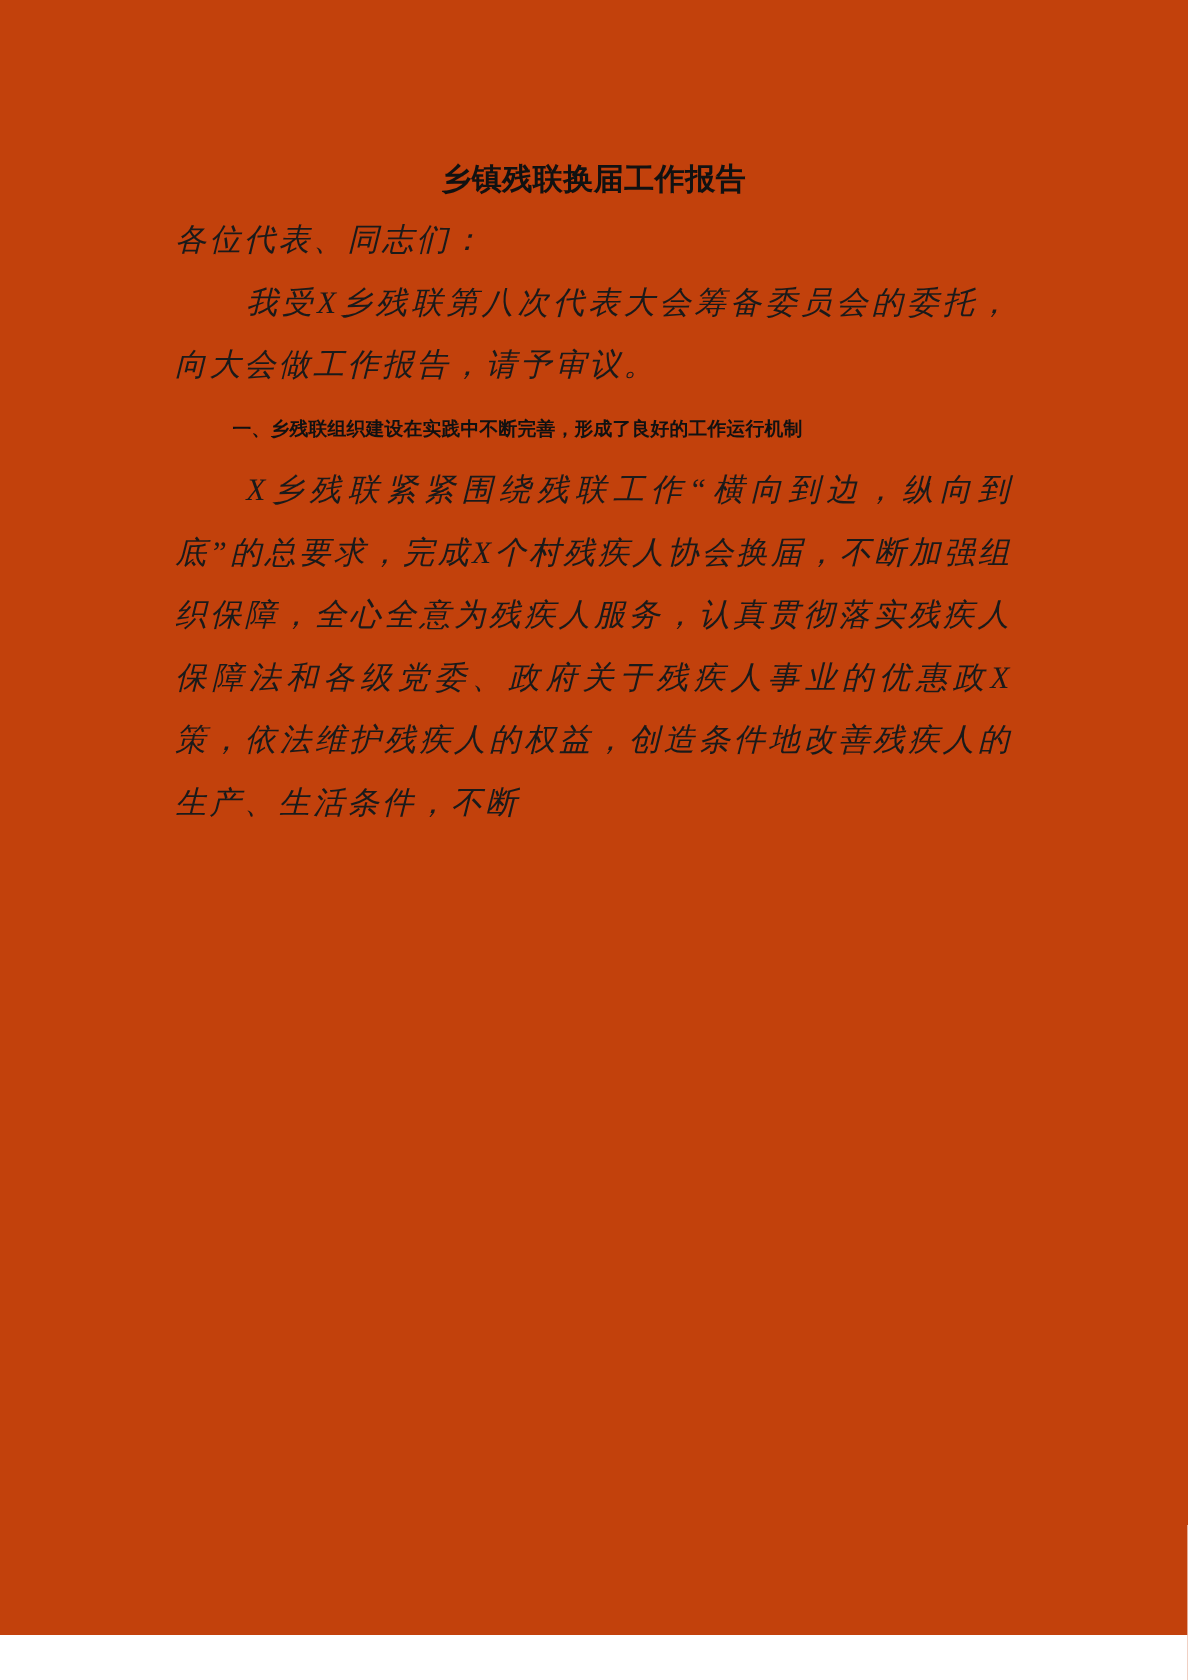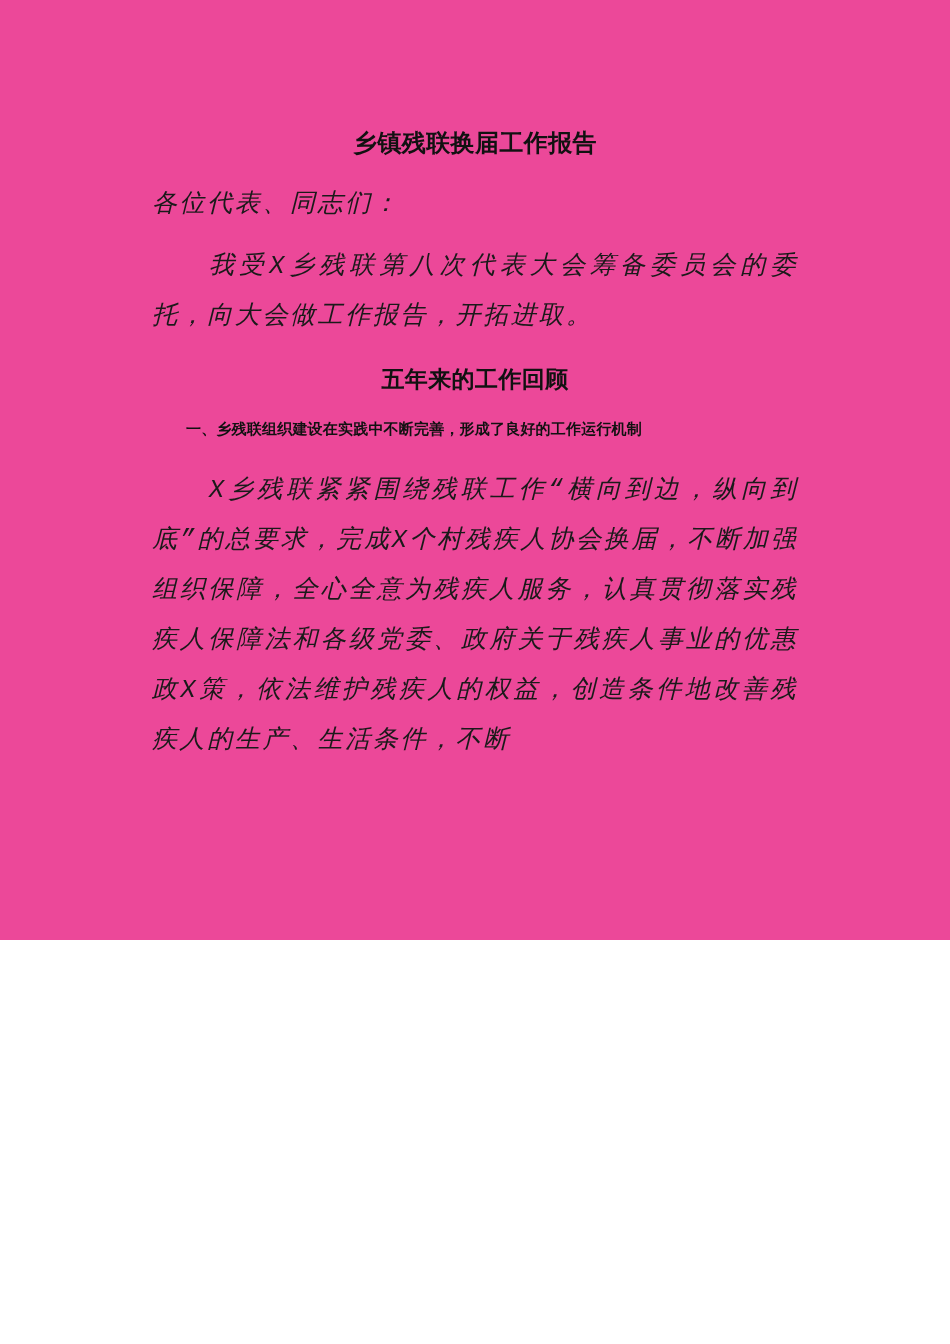--- a/index.html
+++ b/index.html
@@ -11,22 +11,22 @@
     width: 950px;
     height: 1344px;
     font-family: "Liberation Serif", "DejaVu Serif", serif;
     color: #000000;
     overflow: hidden;
   }
 
   .page {
     position: relative;
     width: 950px;
-    height: 940px;
-    background: #ec4899;
+    height: 1308px;
+    background: #c2410c;
     box-sizing: border-box;
   }
 
   .content {
     position: absolute;
     left: 140px;
     top: 118px;
     width: 670px;
   }
 
@@ -64,25 +64,25 @@
     color: #111111;
     margin: 0;
     text-indent: 46px;
     text-align: justify;
     text-align-last: left;
     text-justify: inter-character;
   }
 
   
   .body-text {
-    font-family: Liberation Mono, monospace;
+    font-family: Liberation Serif, serif;
     font-size: 25px;
     line-height: 50px;
     color: #1a1a1a;
-    margin: 12px;
+    margin: 0;
     text-align: justify;
     text-align-last: left;
     text-justify: inter-character;
     letter-spacing: 2.6px;
     font-style: italic;
     font-synthesis: style;
   }
 
   .body-text.no-indent {
     text-indent: 0;
@@ -95,23 +95,22 @@
 </head>
 <body>
 
 <div class="page">
   <div class="content">
 
     <h1 class="doc-title">乡镇残联换届工作报告</h1>
 
     <p class="body-text no-indent">各位代表、同志们：</p>
 
-    <p class="body-text indent">我受X乡残联第八次代表大会筹备委员会的委托，向大会做工作报告，开拓进取。</p>
+    <p class="body-text indent">我受X乡残联第八次代表大会筹备委员会的委托，向大会做工作报告，请予审议。</p>
 
-    <h2 class="sub-heading">五年来的工作回顾</h2>
 
 
     <h2 class="section-heading">一、乡残联组织建设在实践中不断完善，形成了良好的工作运行机制</h2>
 
     <p class="body-text indent">X乡残联紧紧围绕残联工作“横向到边，纵向到底”的总要求，完成X个村残疾人协会换届，不断加强组织保障，全心全意为残疾人服务，认真贯彻落实残疾人保障法和各级党委、政府关于残疾人事业的优惠政X策，依法维护残疾人的权益，创造条件地改善残疾人的生产、生活条件，不断</p>
 
   </div>
 </div>
 
 </body></html>

